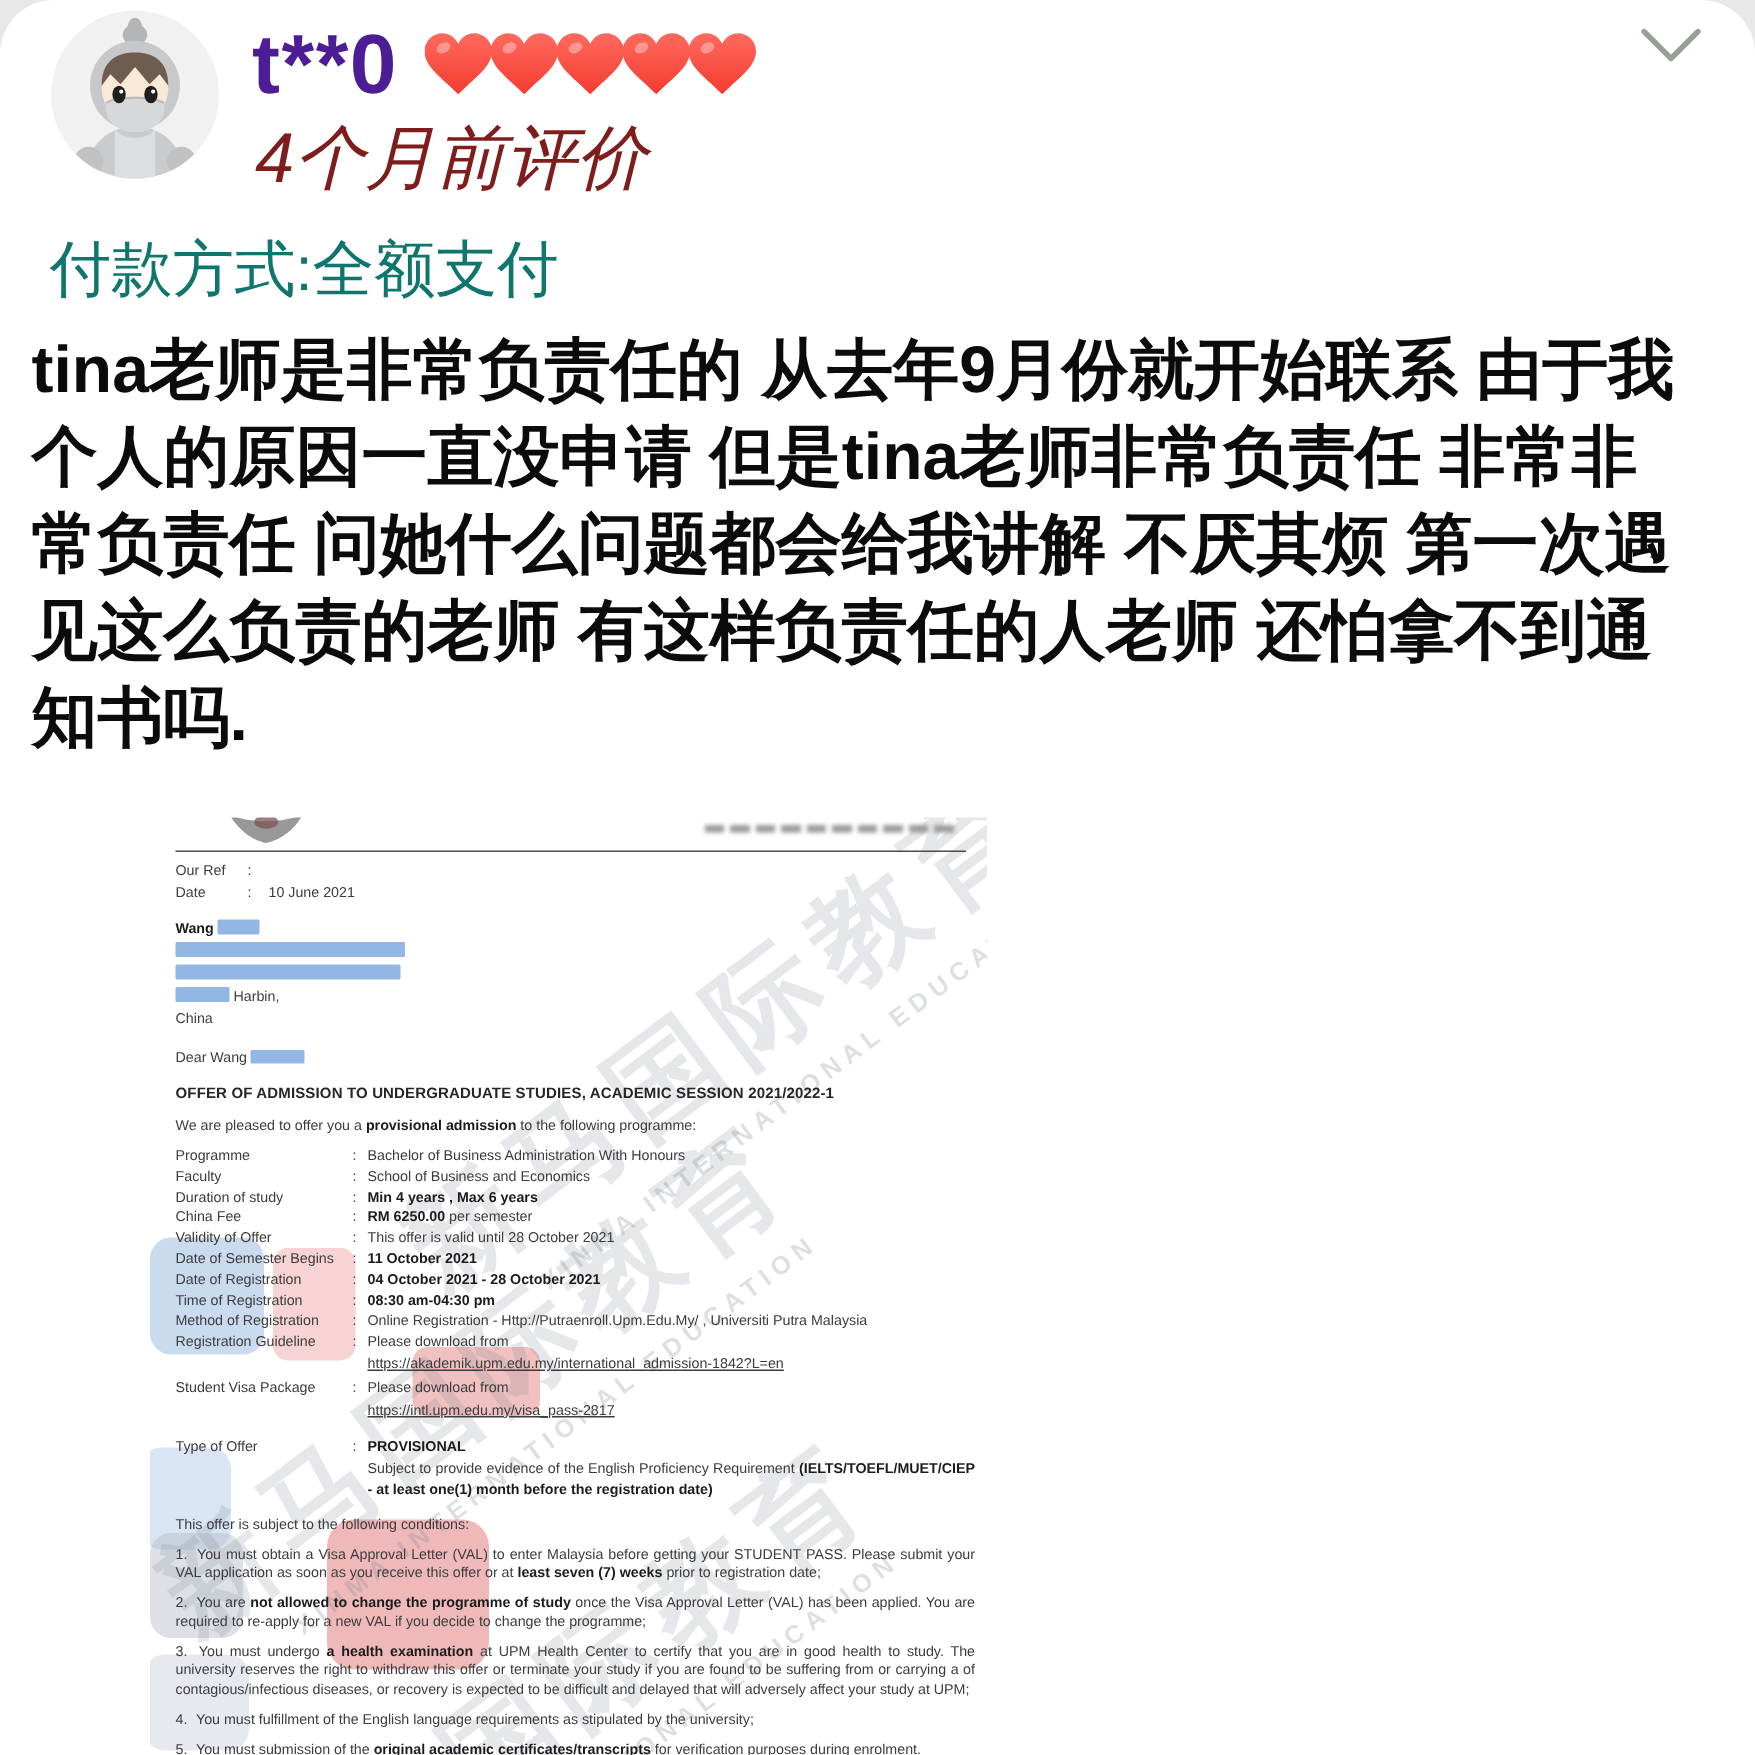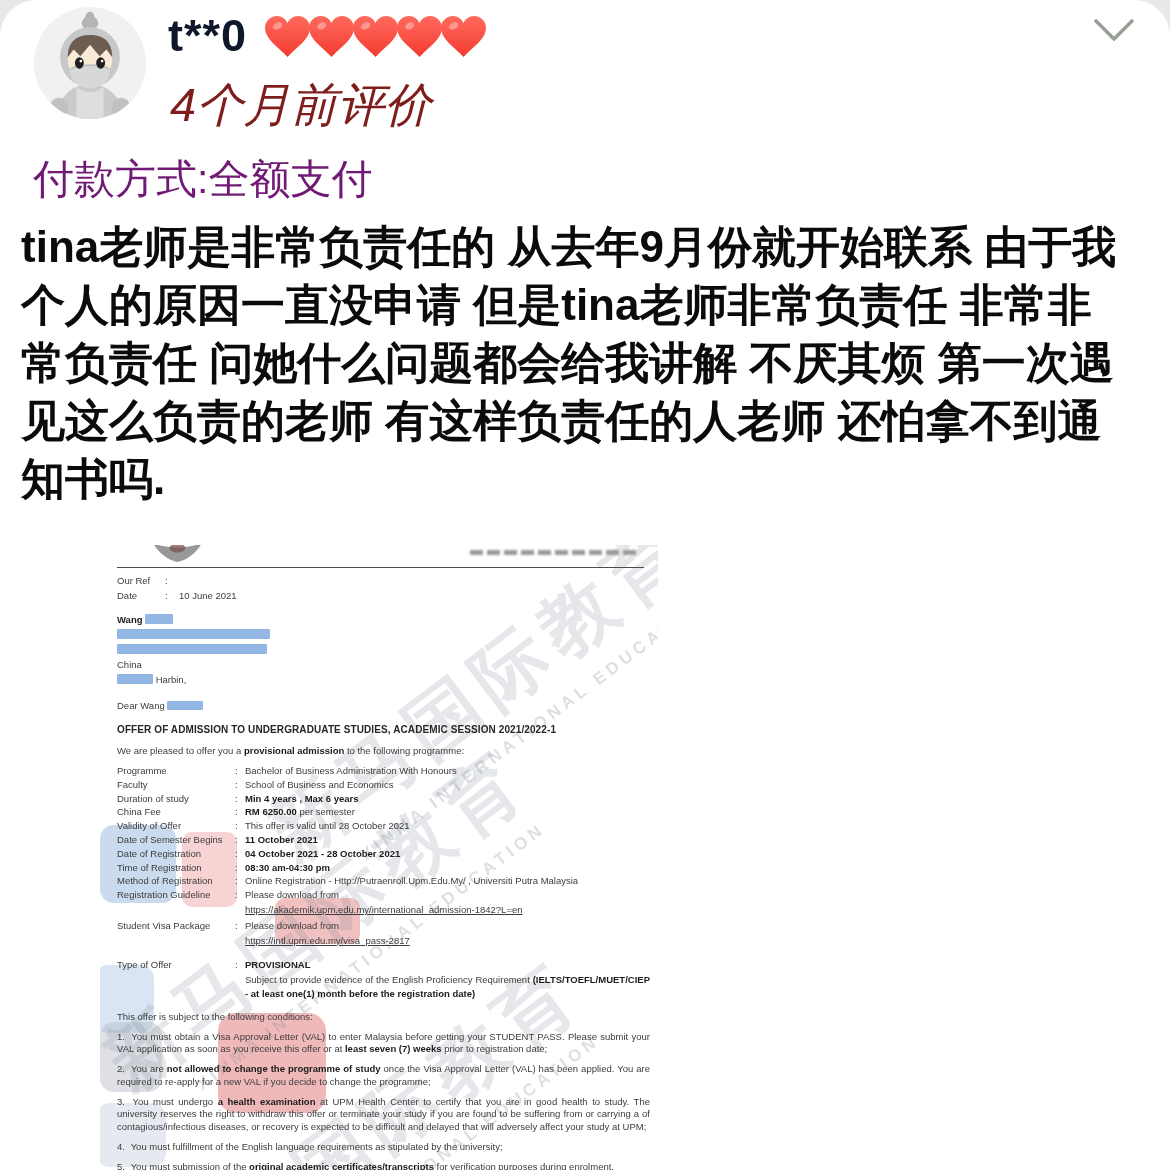--- a/index.html
+++ b/index.html
@@ -9,26 +9,26 @@
     font-family:"Liberation Sans","DejaVu Sans",sans-serif;
   }
   .card{
     position:absolute;inset:0;background:#ffffff;
     border-radius:36px 36px 0 0;overflow:hidden;
   }
 
   
   .avatar{position:absolute;left:32px;top:5px;width:116px;height:116px;}
   .name-row{position:absolute;left:168px;top:10px;display:flex;align-items:center;}
-  .username{font-size:45px;font-weight:bold;color:#0f172a;letter-spacing:1px;}
+  .username{font-size:56px;font-weight:bold;color:#4c1d95;letter-spacing:1px;}
   .hearts{display:flex;margin-left:18px;align-items:center;}
   .hearts svg{width:45px;height:41px;margin-right:-1px;}
   .time-label{position:absolute;left:170px;top:74px;font-size:47px;color:#7f1d1d;font-style:italic;}
   .chevron{position:absolute;left:1092px;top:14px;width:44px;height:34px;cursor:pointer;}
-  .payment-label{position:absolute;left:33px;top:152px;font-size:41px;color:#701a75;}
+  .payment-label{position:absolute;left:33px;top:152px;font-size:41px;color:#0f766e;}
 
   
   .review-body{
     position:absolute;left:21px;top:218px;width:1110px;
     font-size:44px;line-height:58px;font-weight:600;color:#0b0b0b;
     word-break:break-word;
   }
 
   
   .letter{
@@ -220,22 +220,22 @@
       <div class="ref-row">
         <span>Date</span>
         <span>:</span>
         <span>10 June 2021</span>
       </div>
 
       <div class="addr">
         <div><b>Wang</b> <span class="redact-bar" style="width:28px;"></span></div>
         <div><span class="redact-bar" style="width:153px;"></span></div>
         <div><span class="redact-bar" style="width:150px;"></span></div>
+        <div><span class="redact-bar" style="width:36px;"></span> <span>Harbin,</span></div>
         <div>China</div>
-        <div><span class="redact-bar" style="width:36px;"></span> <span>Harbin,</span></div>
       </div>
 
       <div class="salutation">
         <span>Dear Wang</span> <span class="redact-bar" style="width:36px;"></span>
       </div>
 
       <div class="letter-title">OFFER OF ADMISSION TO UNDERGRADUATE STUDIES, ACADEMIC SESSION 2021/2022-1</div>
 
       <div class="letter-intro">We are pleased to offer you a <b>provisional admission</b> to the following programme:</div>
 

